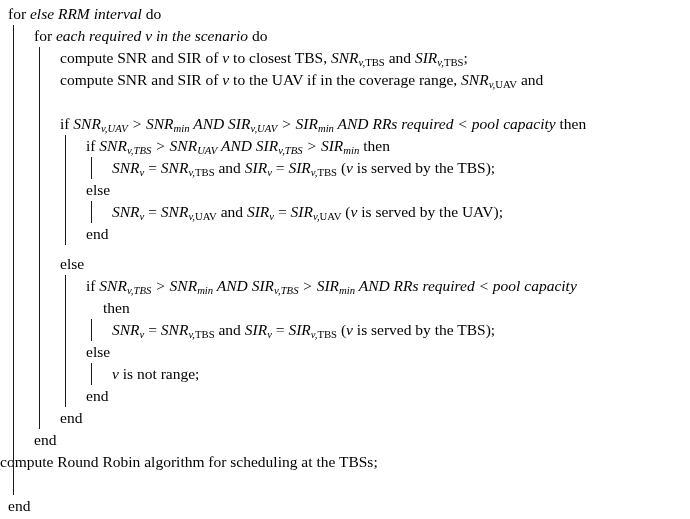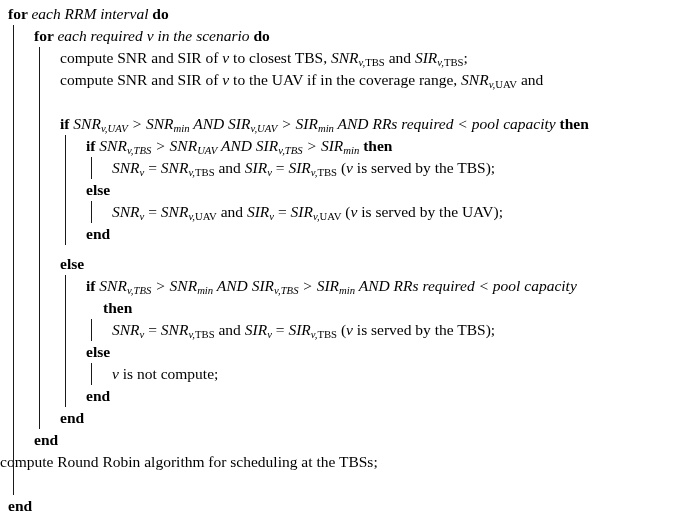--- a/index.html
+++ b/index.html
@@ -23,46 +23,46 @@
     white-space: nowrap;
   }
   .rule {
     position: absolute;
     top: 0;
     bottom: 0;
     width: 1px;
     background: #1a1a1a;
   }
   .algo-text { display: inline-block; }
-  .s-b  { font-weight: bold; }
+  .s-b  { font-weight: normal; }
   .s-i  { font-style: italic; }
   .s-r  { font-style: normal; }
   .s-si { font-style: italic; font-size: 69%; position: relative; top: 0.25em; }
   .s-sr { font-style: normal; font-size: 69%; position: relative; top: 0.25em; }
 </style>
 </head>
 <body>
 
 <div class="algo">
-    <div class="algo-line"><span class="algo-text" style="padding-left: 8px;"><span class="s-b">for </span><span class="s-i">each RRM interval </span><span class="s-b">do</span></span></div>
+    <div class="algo-line"><span class="algo-text" style="padding-left: 8px;"><span class="s-b">for </span><span class="s-i">else RRM interval </span><span class="s-b">do</span></span></div>
     <div class="algo-line"><span class="rule" style="left: 13px;"></span><span class="algo-text" style="padding-left: 34px;"><span class="s-b">for </span><span class="s-i">each required v in the scenario </span><span class="s-b">do</span></span></div>
     <div class="algo-line"><span class="rule" style="left: 13px;"></span><span class="rule" style="left: 39px;"></span><span class="algo-text" style="padding-left: 60px;"><span class="s-r">compute SNR and SIR of </span><span class="s-i">v</span><span class="s-r"> to closest TBS, </span><span class="s-i">SNR</span><span class="s-si">v,</span><span class="s-sr">TBS</span><span class="s-r"> and </span><span class="s-i">SIR</span><span class="s-si">v,</span><span class="s-sr">TBS</span><span class="s-r">;</span></span></div>
     <div class="algo-line"><span class="rule" style="left: 13px;"></span><span class="rule" style="left: 39px;"></span><span class="algo-text" style="padding-left: 60px;"><span class="s-r">compute SNR and SIR of </span><span class="s-i">v</span><span class="s-r"> to the UAV if in the coverage range, </span><span class="s-i">SNR</span><span class="s-si">v,</span><span class="s-sr">UAV</span><span class="s-r"> and</span></span></div>
     <div class="algo-line"><span class="rule" style="left: 13px;"></span><span class="rule" style="left: 39px;"></span></div>
     <div class="algo-line"><span class="rule" style="left: 13px;"></span><span class="rule" style="left: 39px;"></span><span class="algo-text" style="padding-left: 60px;"><span class="s-b">if </span><span class="s-i">SNR</span><span class="s-si">v,UAV</span><span class="s-i"> &gt; SNR</span><span class="s-si">min</span><span class="s-i"> AND SIR</span><span class="s-si">v,UAV</span><span class="s-i"> &gt; SIR</span><span class="s-si">min</span><span class="s-i"> AND RRs required &lt; pool capacity </span><span class="s-b">then</span></span></div>
     <div class="algo-line"><span class="rule" style="left: 13px;"></span><span class="rule" style="left: 39px;"></span><span class="rule" style="left: 65px;"></span><span class="algo-text" style="padding-left: 86px;"><span class="s-b">if </span><span class="s-i">SNR</span><span class="s-si">v,TBS</span><span class="s-i"> &gt; SNR</span><span class="s-si">UAV</span><span class="s-i"> AND SIR</span><span class="s-si">v,TBS</span><span class="s-i"> &gt; SIR</span><span class="s-si">min</span><span class="s-i"> </span><span class="s-b">then</span></span></div>
     <div class="algo-line"><span class="rule" style="left: 13px;"></span><span class="rule" style="left: 39px;"></span><span class="rule" style="left: 65px;"></span><span class="rule" style="left: 91px;"></span><span class="algo-text" style="padding-left: 112px;"><span class="s-i">SNR</span><span class="s-si">v</span><span class="s-r"> = </span><span class="s-i">SNR</span><span class="s-si">v,</span><span class="s-sr">TBS</span><span class="s-r"> and </span><span class="s-i">SIR</span><span class="s-si">v</span><span class="s-r"> = </span><span class="s-i">SIR</span><span class="s-si">v,</span><span class="s-sr">TBS</span><span class="s-r"> (</span><span class="s-i">v</span><span class="s-r"> is served by the TBS);</span></span></div>
     <div class="algo-line"><span class="rule" style="left: 13px;"></span><span class="rule" style="left: 39px;"></span><span class="rule" style="left: 65px;"></span><span class="algo-text" style="padding-left: 86px;"><span class="s-b">else</span></span></div>
     <div class="algo-line"><span class="rule" style="left: 13px;"></span><span class="rule" style="left: 39px;"></span><span class="rule" style="left: 65px;"></span><span class="rule" style="left: 91px;"></span><span class="algo-text" style="padding-left: 112px;"><span class="s-i">SNR</span><span class="s-si">v</span><span class="s-r"> = </span><span class="s-i">SNR</span><span class="s-si">v,</span><span class="s-sr">UAV</span><span class="s-r"> and </span><span class="s-i">SIR</span><span class="s-si">v</span><span class="s-r"> = </span><span class="s-i">SIR</span><span class="s-si">v,</span><span class="s-sr">UAV</span><span class="s-r"> (</span><span class="s-i">v</span><span class="s-r"> is served by the UAV);</span></span></div>
     <div class="algo-line"><span class="rule" style="left: 13px;"></span><span class="rule" style="left: 39px;"></span><span class="rule" style="left: 65px;"></span><span class="algo-text" style="padding-left: 86px;"><span class="s-b">end</span></span></div>
     <div class="algo-line" style="margin-top: 8px;"><span class="rule" style="left: 13px; top: -8px;"></span><span class="rule" style="left: 39px; top: -8px;"></span><span class="algo-text" style="padding-left: 60px;"><span class="s-b">else</span></span></div>
     <div class="algo-line"><span class="rule" style="left: 13px;"></span><span class="rule" style="left: 39px;"></span><span class="rule" style="left: 65px;"></span><span class="algo-text" style="padding-left: 86px;"><span class="s-b">if </span><span class="s-i">SNR</span><span class="s-si">v,TBS</span><span class="s-i"> &gt; SNR</span><span class="s-si">min</span><span class="s-i"> AND SIR</span><span class="s-si">v,TBS</span><span class="s-i"> &gt; SIR</span><span class="s-si">min</span><span class="s-i"> AND RRs required &lt; pool capacity</span></span></div>
     <div class="algo-line"><span class="rule" style="left: 13px;"></span><span class="rule" style="left: 39px;"></span><span class="rule" style="left: 65px;"></span><span class="algo-text" style="padding-left: 103px;"><span class="s-b">then</span></span></div>
     <div class="algo-line"><span class="rule" style="left: 13px;"></span><span class="rule" style="left: 39px;"></span><span class="rule" style="left: 65px;"></span><span class="rule" style="left: 91px;"></span><span class="algo-text" style="padding-left: 112px;"><span class="s-i">SNR</span><span class="s-si">v</span><span class="s-r"> = </span><span class="s-i">SNR</span><span class="s-si">v,</span><span class="s-sr">TBS</span><span class="s-r"> and </span><span class="s-i">SIR</span><span class="s-si">v</span><span class="s-r"> = </span><span class="s-i">SIR</span><span class="s-si">v,</span><span class="s-sr">TBS</span><span class="s-r"> (</span><span class="s-i">v</span><span class="s-r"> is served by the TBS);</span></span></div>
     <div class="algo-line"><span class="rule" style="left: 13px;"></span><span class="rule" style="left: 39px;"></span><span class="rule" style="left: 65px;"></span><span class="algo-text" style="padding-left: 86px;"><span class="s-b">else</span></span></div>
-    <div class="algo-line"><span class="rule" style="left: 13px;"></span><span class="rule" style="left: 39px;"></span><span class="rule" style="left: 65px;"></span><span class="rule" style="left: 91px;"></span><span class="algo-text" style="padding-left: 112px;"><span class="s-i">v</span><span class="s-r"> is not compute;</span></span></div>
+    <div class="algo-line"><span class="rule" style="left: 13px;"></span><span class="rule" style="left: 39px;"></span><span class="rule" style="left: 65px;"></span><span class="rule" style="left: 91px;"></span><span class="algo-text" style="padding-left: 112px;"><span class="s-i">v</span><span class="s-r"> is not range;</span></span></div>
     <div class="algo-line"><span class="rule" style="left: 13px;"></span><span class="rule" style="left: 39px;"></span><span class="rule" style="left: 65px;"></span><span class="algo-text" style="padding-left: 86px;"><span class="s-b">end</span></span></div>
     <div class="algo-line"><span class="rule" style="left: 13px;"></span><span class="rule" style="left: 39px;"></span><span class="algo-text" style="padding-left: 60px;"><span class="s-b">end</span></span></div>
     <div class="algo-line"><span class="rule" style="left: 13px;"></span><span class="algo-text" style="padding-left: 34px;"><span class="s-b">end</span></span></div>
     <div class="algo-line"><span class="rule" style="left: 13px;"></span><span class="algo-text" style=""><span class="s-r">compute Round Robin algorithm for scheduling at the TBSs;</span></span></div>
     <div class="algo-line"><span class="rule" style="left: 13px;"></span></div>
     <div class="algo-line"><span class="algo-text" style="padding-left: 8px;"><span class="s-b">end</span></span></div>
   </div>
 
 </body></html>

